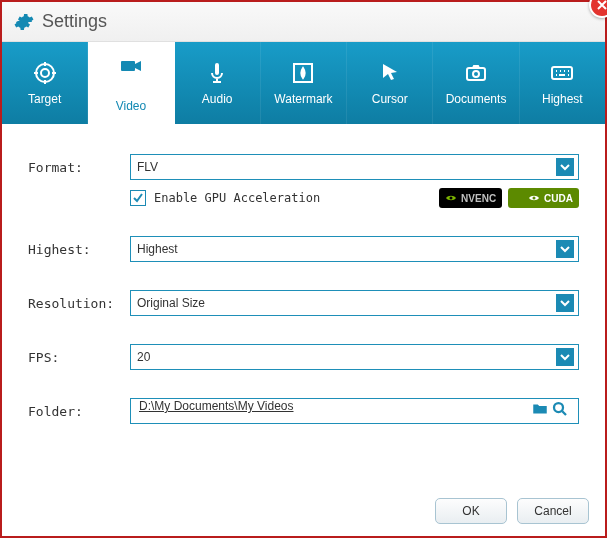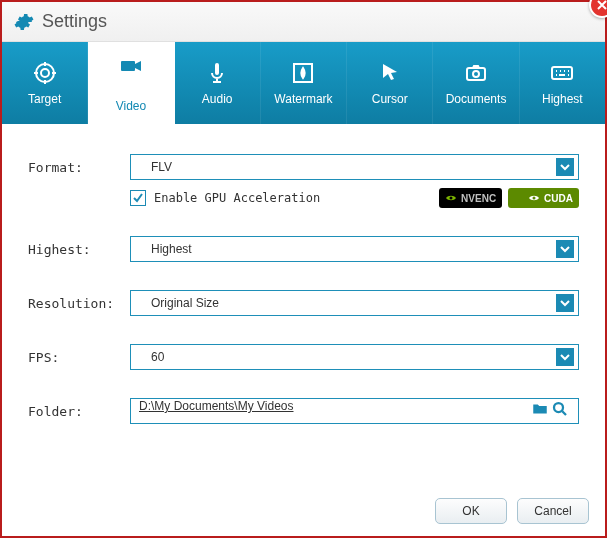--- a/index.html
+++ b/index.html
@@ -14,21 +14,21 @@
 .tab:last-child { border-right: none; }
 .tab .tab-icon { width: 26px; height: 26px; display:flex; align-items:center; justify-content:center; }
 .tab.active { background: #fff; color: #1489b3; gap: 20px; }
 .tab.active svg { color: #1489b3; }
 .tab svg { color: #fff; }
 .content { padding: 30px 26px 10px 26px; }
 .row { display: flex; align-items: center; margin-bottom: 28px; }
 .row.tight { margin-bottom: 6px; }
 .label { width: 102px; font-size: 13px; color: #333; font-family: Consolas, monospace; }
 .field { flex: 1; }
-.select { width: 100%; height: 26px; border: 1px solid #1e8fb8; background: #fff; display: flex; align-items: center; padding: 0 20px; font-size: 12px; color: #333; position: relative; cursor: pointer; font-family: Consolas, monospace; }
+.select { width: 100%; height: 26px; border: 1px solid #1e8fb8; background: #fff; display: flex; align-items: center; padding: 0 6px; font-size: 12px; color: #333; position: relative; cursor: pointer; font-family: Consolas, monospace; }
 .select .chev { position: absolute; right: 4px; top: 3px; width: 18px; height: 18px; background: #1b8ab4; display:flex; align-items:center; justify-content:center; }
 .chev svg { color: #fff; width: 10px; height: 10px; }
 .checkbox-row { display: flex; align-items: center; gap: 8px; margin-top: 8px; margin-left: 102px; }
 .checkbox { width: 16px; height: 16px; border: 1px solid #1b8ab4; background: #fff; display:flex; align-items:center; justify-content:center; cursor:pointer; }
 .checkbox svg { width: 12px; height: 12px; color: #1b8ab4; }
 .cb-label { font-size: 12px; color: #333; font-family: Consolas, monospace; }
 .badges { margin-left: auto; display: flex; gap: 6px; }
 .badge { height: 20px; border-radius: 3px; font-size: 10px; font-weight: bold; display:flex; align-items:center; padding: 0 6px; gap:4px; }
 .badge.nvenc { background:#000; color:#c0c0c0; }
 .badge.cuda { background:#5c8a00; color:#fff;padding-left:20px; }
@@ -191,21 +191,21 @@
               </svg>
             </span>
         </div>
       </div>
     </div>
 
     <div class="row">
       <div class="label">FPS:</div>
       <div class="field">
         <div class="select">
-          <span>60</span>
+          <span>20</span>
           <span class="chev">
               <svg viewBox="0 0 10 10">
                 <path d="M1 3l4 4 4-4" stroke="#fff" stroke-width="2" fill="none"></path>
               </svg>
             </span>
         </div>
       </div>
     </div>
 
     <div class="row">

